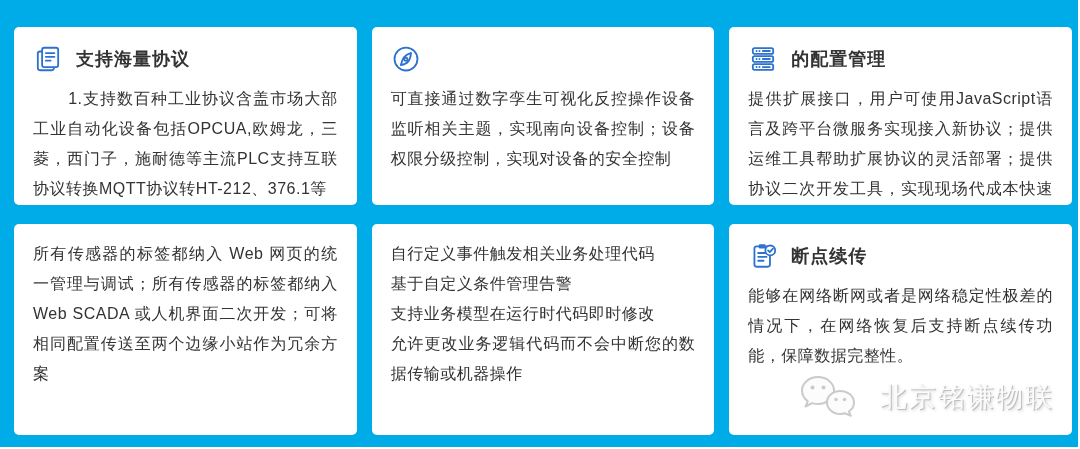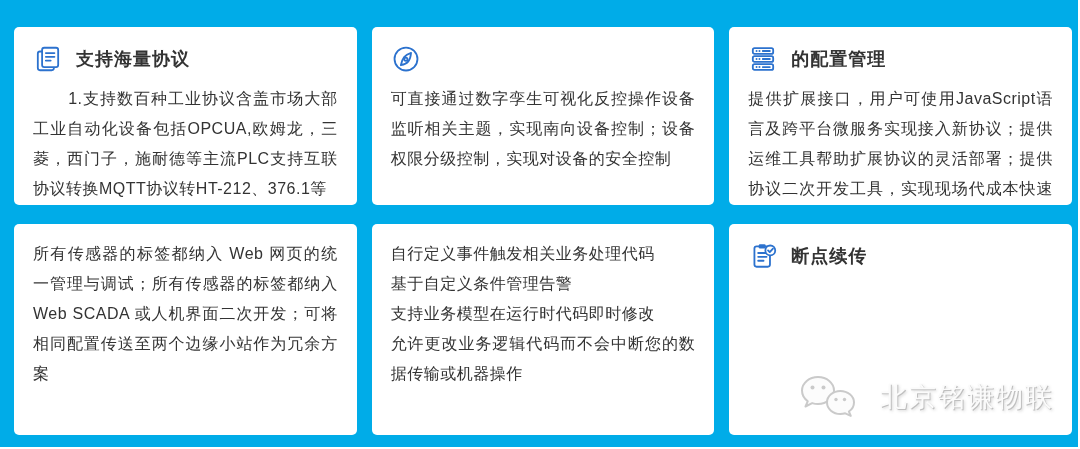--- a/index.html
+++ b/index.html
@@ -136,20 +136,21 @@
           <svg viewBox="0 0 28 28" fill="none" stroke="currentColor" stroke-width="1.7" stroke-linecap="round" stroke-linejoin="round">
             <rect x="6" y="5" width="14.5" height="19" rx="2"></rect>
             <rect x="10" y="3" width="6.5" height="4" rx="1.2" fill="currentColor" stroke="none"></rect>
             <path d="M9.5 11.2 h7.8 M9.5 14.8 h7.8 M9.5 18.4 h5"></path>
             <circle cx="20.8" cy="8.8" r="4.6" fill="#ffffff"></circle>
             <path d="M18.7 8.8 l1.6 1.6 l3-3.2"></path>
           </svg>
         </span>
         <h2 class="card-title">断点续传</h2>
       </div>
+      <p class="card-body">能够在网络断网或者是网络稳定性极差的情况下，在网络恢复后支持断点续传功能，保障数据完整性。</p>
     </div>
 
   </div>
 
   <div class="watermark">
     <span class="watermark-icon">
       <svg viewBox="0 0 64 52" fill="none">
         <g stroke="#c6c6c6" stroke-width="2" fill="#fcfcfc" stroke-linejoin="round">
           <path d="M38 19.5 C38 27 30.8 33 22 33 c-2 0-4-.3-5.8-.9 L9.5 35.5 l2.3-5.3 C8.4 27.8 6 23.9 6 19.5 6 12 13.2 6 22 6 c8.8 0 16 6 16 13.5 Z"></path>
           <path d="M58 31.5 c0 3.7-2 7-5.1 9 l1.9 4.4 -5.6-2.6 c-1.5.5-3.2.7-4.9.7 -7.3 0-13.3-5.1-13.3-11.5 0-6.4 6-11.5 13.3-11.5 7.3 0 13.7 5.1 13.7 11.5 Z"></path>

